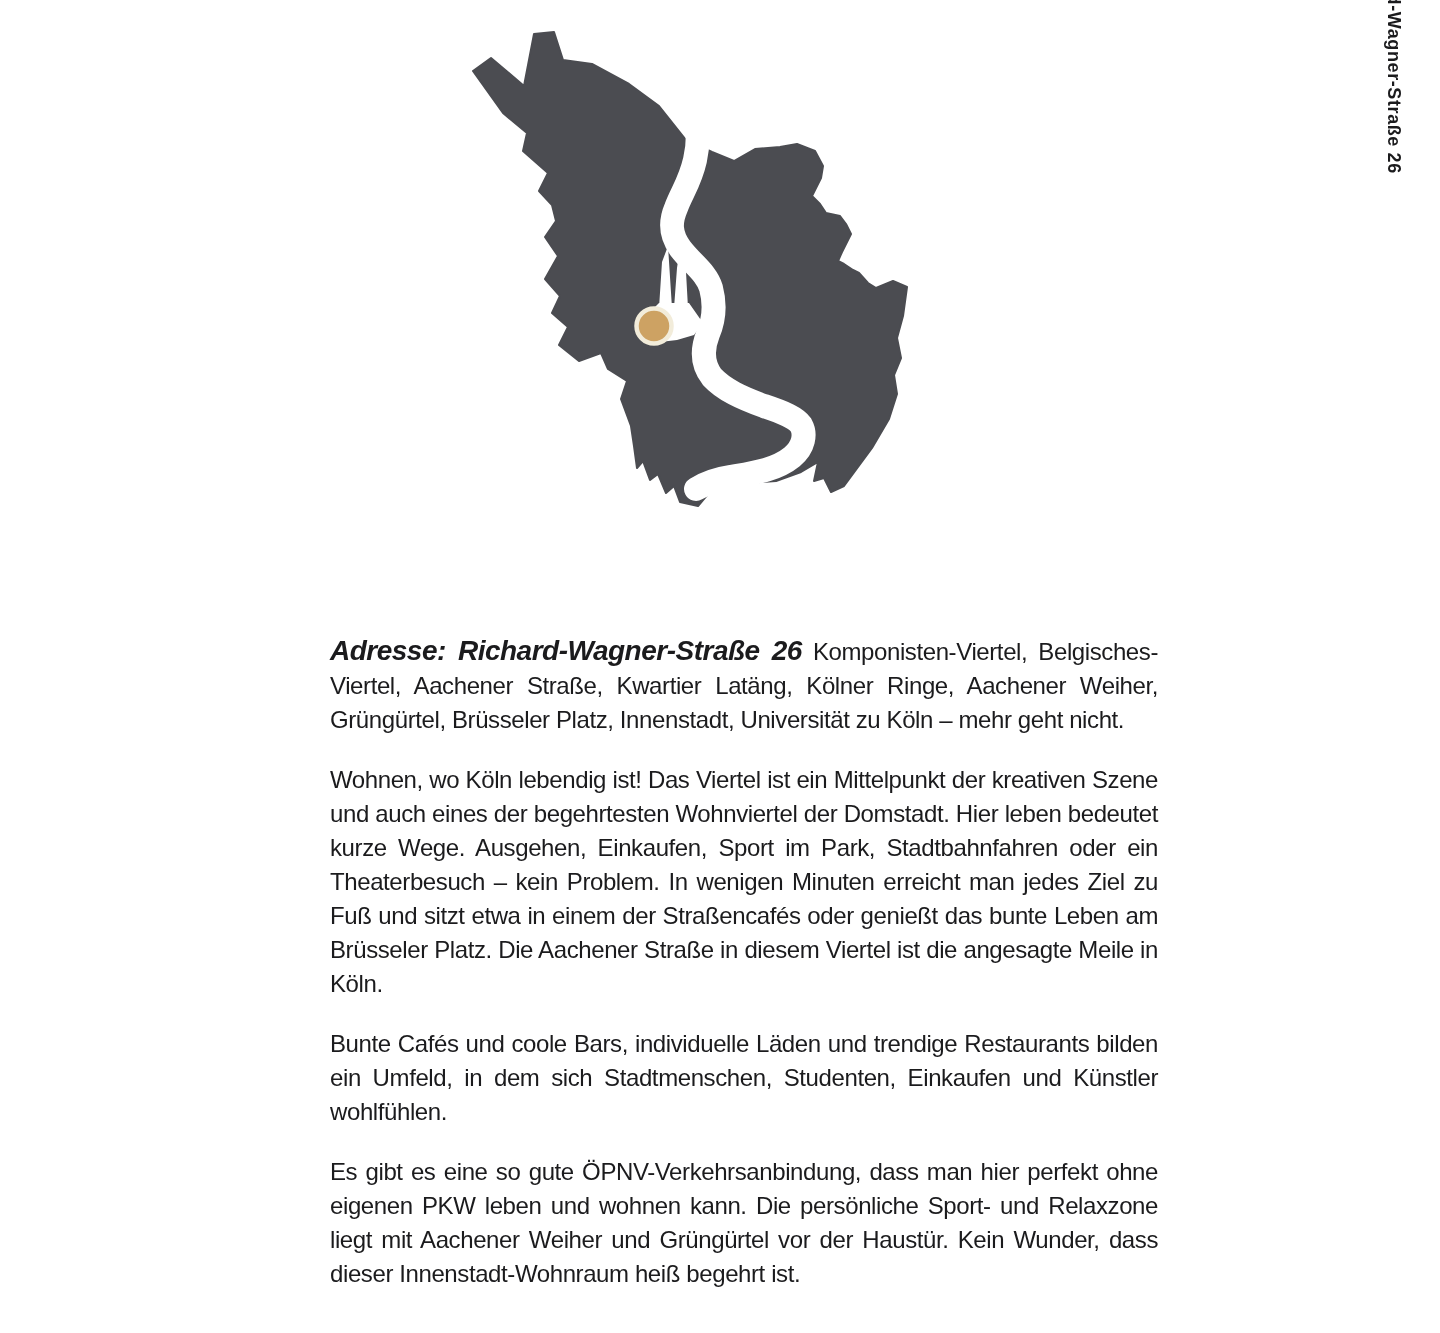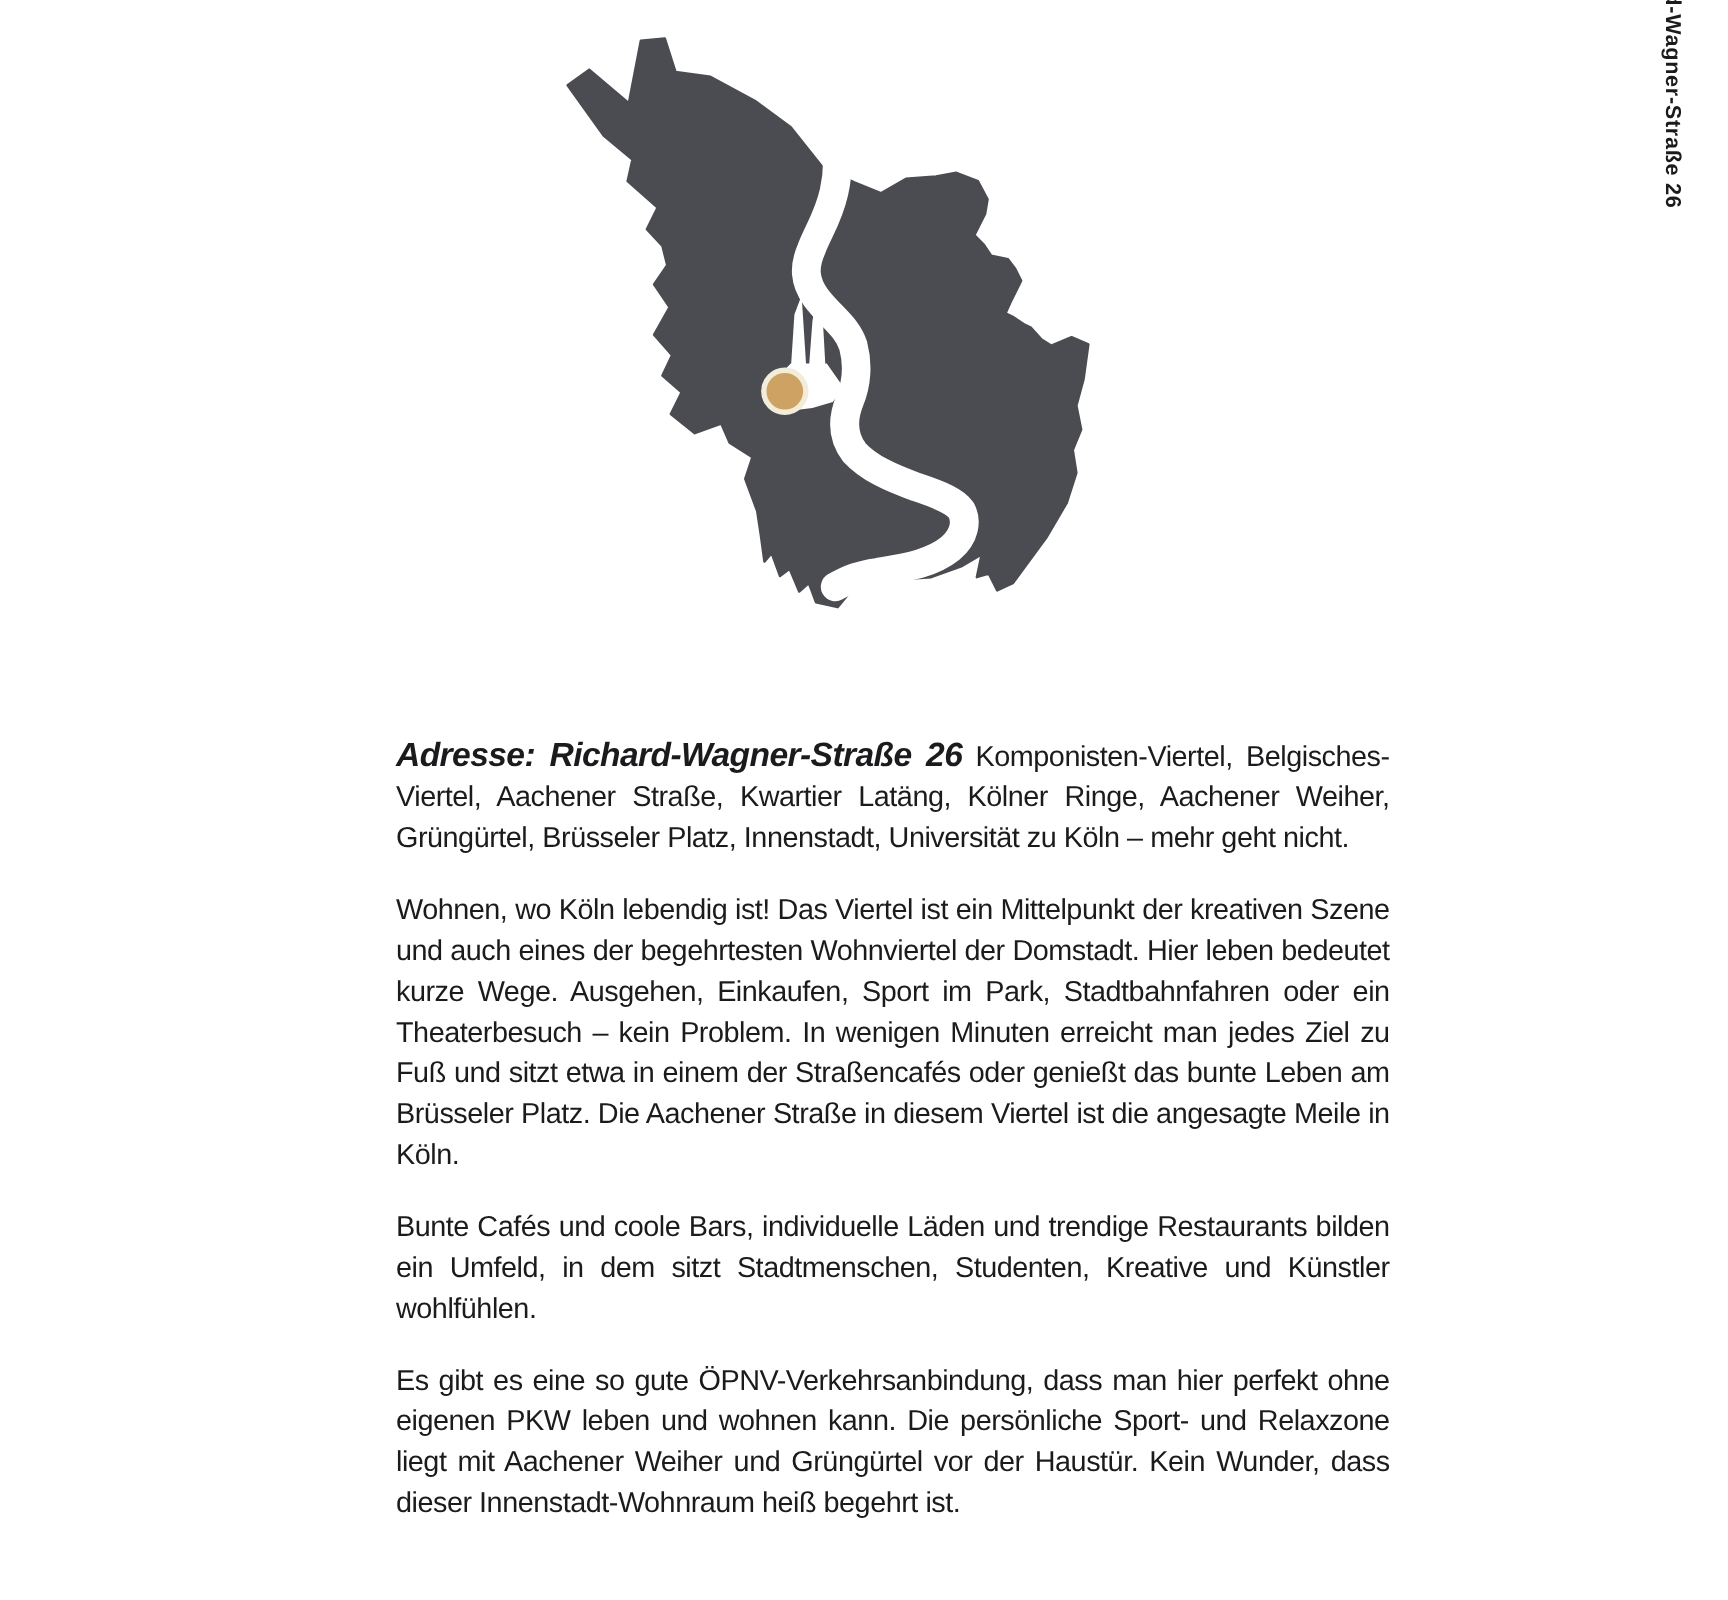--- a/index.html
+++ b/index.html
@@ -31,21 +31,21 @@
     font-size: 18px;
     font-weight: bold;
     letter-spacing: 0.6px;
     color: var(--text, #1b1b1d);
     white-space: nowrap;
   }
 
   
   .article {
     position: absolute;
-    left: 330px; top: 612px;
+    left: 330px; top: 634px;
     width: 828px;
     color: var(--text, #1b1b1d);
     font-size: 24px;
     line-height: 34px;
     letter-spacing: -0.4px;
     text-align: justify;
     hyphens: auto;
     -webkit-hyphens: auto;
   }
   .article p { margin: 0 0 26px 0; }
@@ -104,17 +104,17 @@
       M 234,288 L 237,248 L 240,228 L 246,252 L 248,288 Z"></path>
 
     <circle class="marker" cx="214" cy="306" r="17.5"></circle>
   </svg>
 
   <div class="side-label">Richard-Wagner-Straße 26</div>
 
   <div class="article">
     <p><span class="lead-head">Adresse: Richard-Wagner-Straße 26</span> <span>Komponisten-Viertel, Belgisches-Viertel, Aachener Straße, Kwartier Latäng, Kölner Ringe, Aachener Weiher, Grüngürtel, Brüsseler Platz, Innenstadt, Universität zu Köln – mehr geht nicht.</span></p>
     <p>Wohnen, wo Köln lebendig ist! Das Viertel ist ein Mittelpunkt der kreativen Szene und auch eines der begehrtesten Wohnviertel der Domstadt. Hier leben bedeutet kurze Wege. Ausgehen, Einkaufen, Sport im Park, Stadtbahnfahren oder ein Theaterbesuch – kein Problem. In wenigen Minuten erreicht man jedes Ziel zu Fuß und sitzt etwa in einem der Straßencafés oder genießt das bunte Leben am Brüsseler Platz. Die Aachener Straße in diesem Viertel ist die angesagte Meile in Köln.</p>
-    <p>Bunte Cafés und coole Bars, individuelle Läden und trendige Restaurants bilden ein Umfeld, in dem sitzt Stadtmenschen, Studenten, Kreative und Künstler wohlfühlen.</p>
+    <p>Bunte Cafés und coole Bars, individuelle Läden und trendige Restaurants bilden ein Umfeld, in dem sich Stadtmenschen, Studenten, Einkaufen und Künstler wohlfühlen.</p>
     <p>Es gibt es eine so gute ÖPNV-Verkehrsanbindung, dass man hier perfekt ohne eigenen PKW leben und wohnen kann. Die persönliche Sport- und Relaxzone liegt mit Aachener Weiher und Grüngürtel vor der Haustür. Kein Wunder, dass dieser Innenstadt-Wohnraum heiß begehrt ist.</p>
   </div>
 
 </div>
 
 </body></html>

